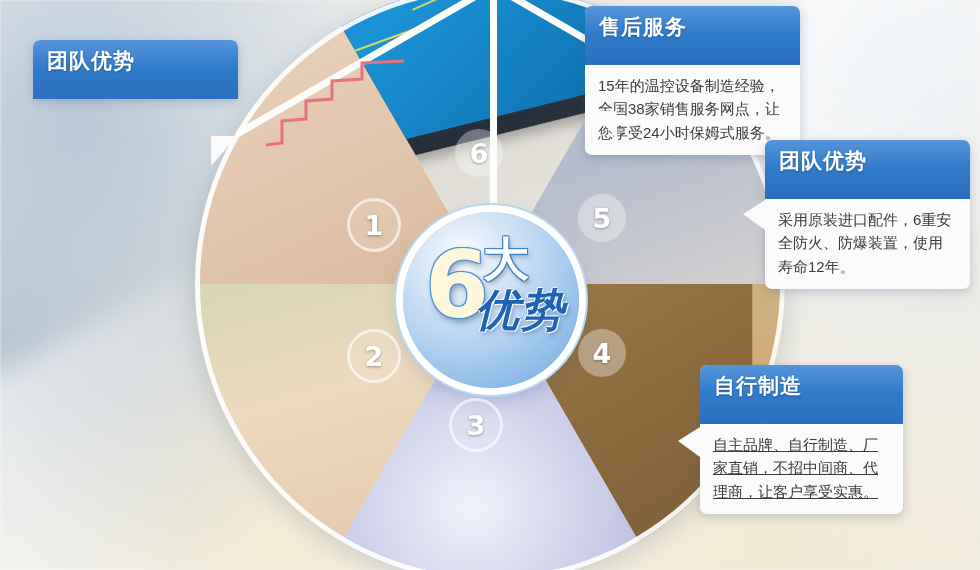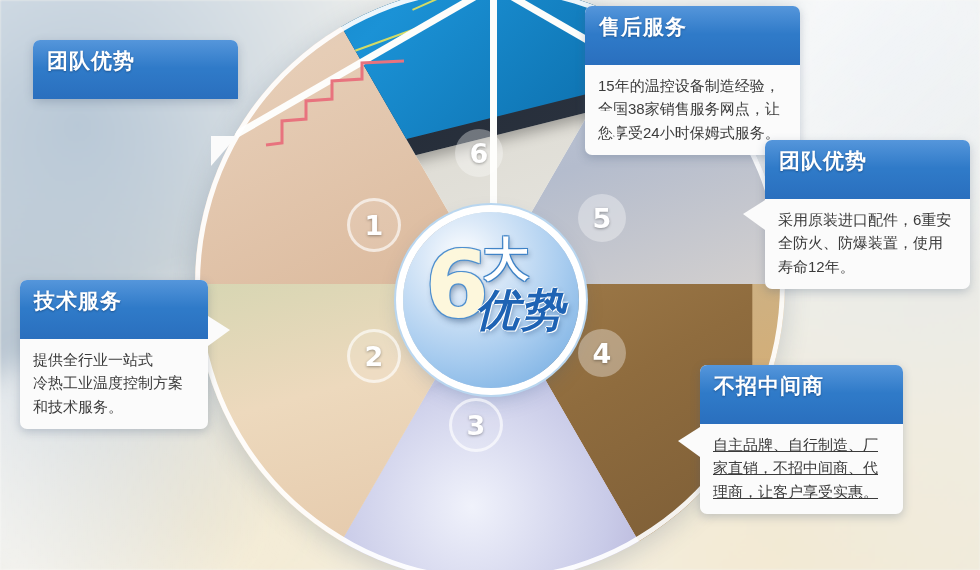--- a/index.html
+++ b/index.html
@@ -179,25 +179,20 @@
     <div class="tail tail-bl" style="left:8px;top:105px;"></div>
   </div>
 
   <div class="card" style="left:765px;top:140px;width:205px;">
     <div class="card-hd">团队优势</div>
     <div class="card-bd">采用原装进口配件，6重安全防火、防爆装置，使用寿命12年。</div>
     <div class="tail tail-l" style="left:-22px;top:60px;"></div>
   </div>
 
   <div class="card" style="left:700px;top:365px;width:203px;">
-    <div class="card-hd">不招中间商</div>
+    <div class="card-hd">自行制造</div>
     <div class="card-bd c">自主品牌、自行制造、厂家直销，不招中间商、代理商，让客户享受实惠。</div>
     <div class="tail tail-l" style="left:-22px;top:62px;"></div>
   </div>
 
 
-  <div class="card" style="left:20px;top:280px;width:188px;">
-    <div class="card-hd">技术服务</div>
-    <div class="card-bd">提供全行业一站式　　冷热工业温度控制方案和技术服务。</div>
-    <div class="tail tail-r" style="left:188px;top:36px;"></div>
-  </div>
 
 </div>
 
 </body></html>

